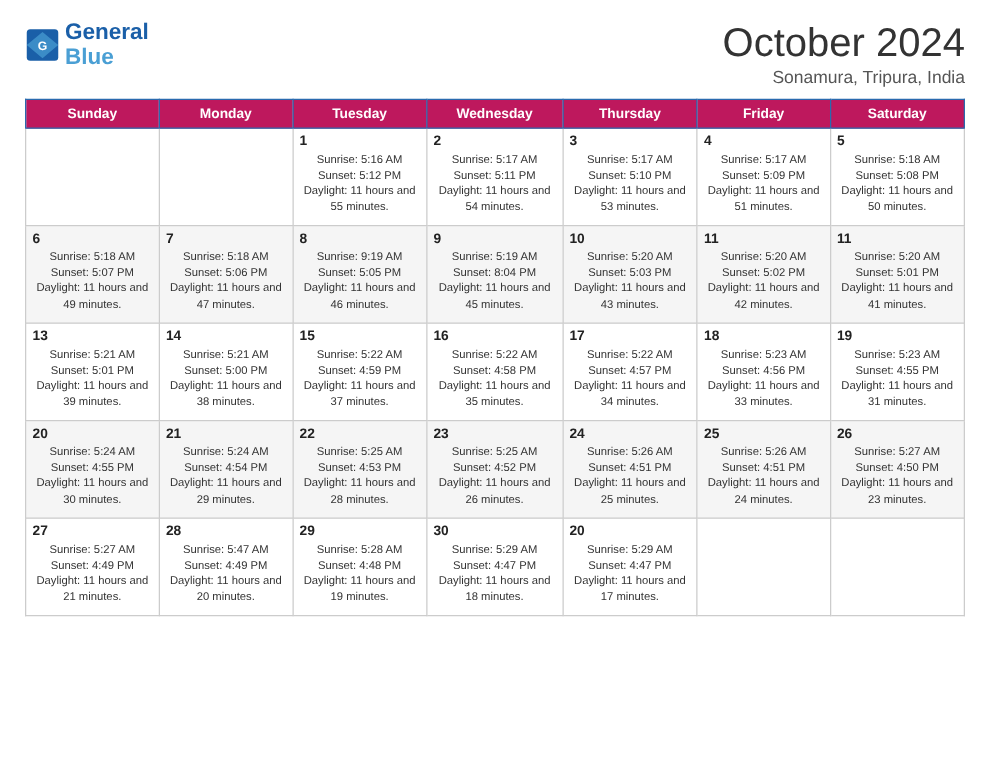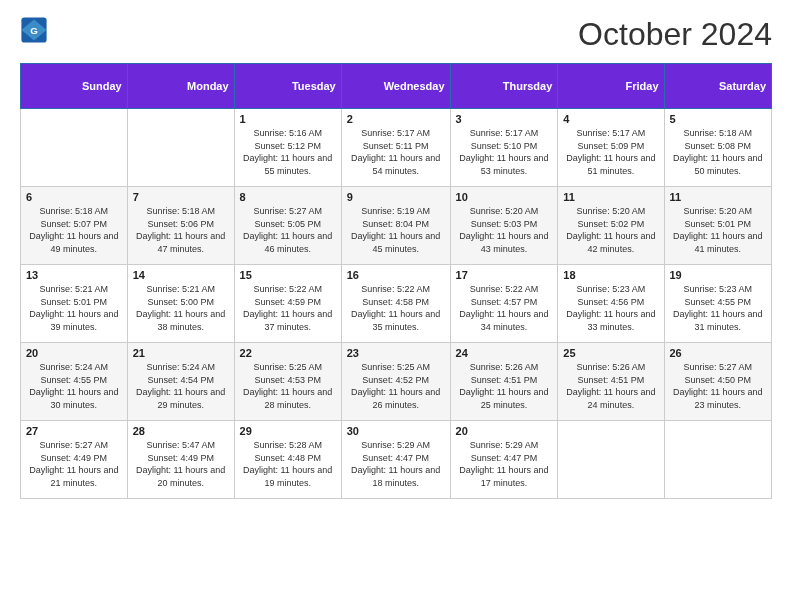--- a/index.html
+++ b/index.html
@@ -51,24 +51,24 @@
     .subtitle {
       font-size: 14px;
       color: #555;
     }
     table {
       width: 100%;
       border-collapse: collapse;
       font-size: 10px;
     }
     thead tr th {
-      background-color: #6d28d9;
+      background-color: #be185d;
       color: #fff;
-      text-align: right;
-      padding: 16px 5px;
+      text-align: center;
+      padding: 5px 5px;
       font-size: 11px;
       font-weight: bold;
       border: 1px solid #2a6aae;
     }
     tbody tr td {
       border: 1px solid #ccc;
       vertical-align: top;
       padding: 4px 5px;
       height: 78px;
       width: 113px;
@@ -97,23 +97,30 @@
 <body>
 
 <div class="page">
   <div class="header">
     <div class="logo">
       <svg class="logo-icon" viewBox="0 0 40 40">
         <rect x="2" y="2" width="36" height="36" rx="4" fill="#1a5fa8"></rect>
         <polygon points="20,5 38,20 20,35 2,20" fill="#4a9fd4" opacity="0.7"></polygon>
         <text x="20" y="26" text-anchor="middle" font-size="14" font-weight="bold" fill="white">G</text>
       </svg>
+      <div>
+        <div class="logo-text">
+          <span>General</span><br>
+          <span style="color:#4a9fd4">Blue</span>
+        </div>
+      </div>
     </div>
     <div class="title-block">
       <div class="month-title">October 2024</div>
+      <div class="subtitle">Sonamura, Tripura, India</div>
     </div>
   </div>
 
   <table>
     <thead>
       <tr>
       <th>Sunday</th>
           <th>Monday</th>
           <th>Tuesday</th>
           <th>Wednesday</th>
@@ -165,21 +172,21 @@
 Daylight: 11 hours and 49 minutes.</div>
           </td>
           <td>
             <div class="day-num">7</div>
             <div class="day-info">Sunrise: 5:18 AM
 Sunset: 5:06 PM
 Daylight: 11 hours and 47 minutes.</div>
           </td>
           <td>
             <div class="day-num">8</div>
-            <div class="day-info">Sunrise: 5:27 AM
+            <div class="day-info">Sunrise: 9:19 AM
 Sunset: 5:05 PM
 Daylight: 11 hours and 46 minutes.</div>
           </td>
           <td>
             <div class="day-num">9</div>
             <div class="day-info">Sunrise: 5:19 AM
 Sunset: 8:04 PM
 Daylight: 11 hours and 45 minutes.</div>
           </td>
           <td>

